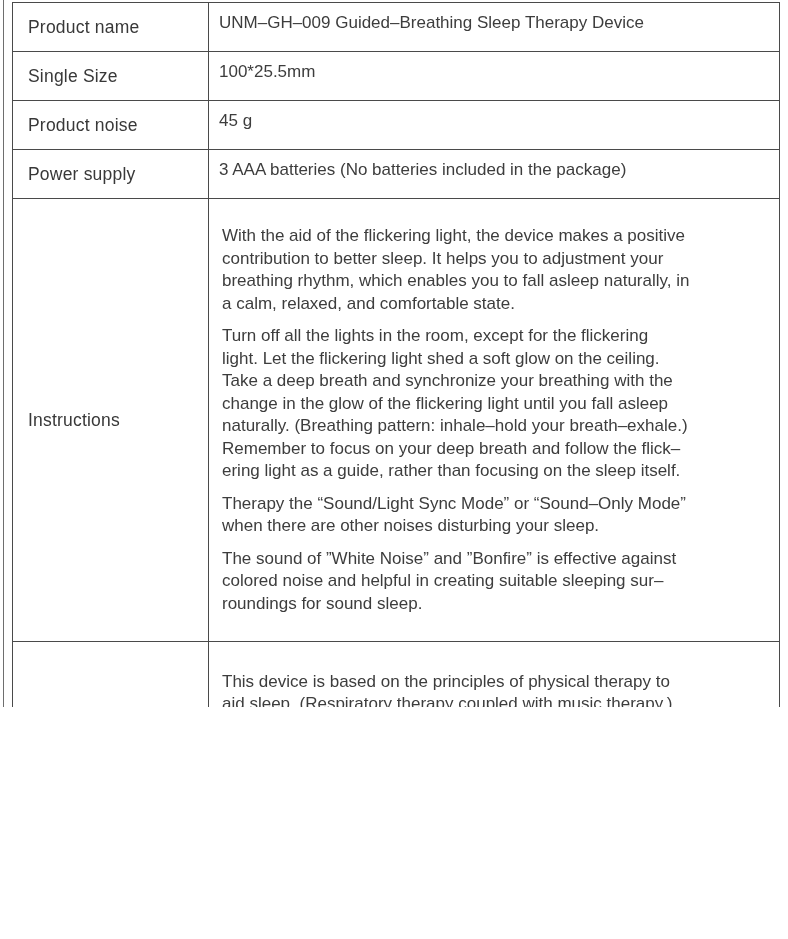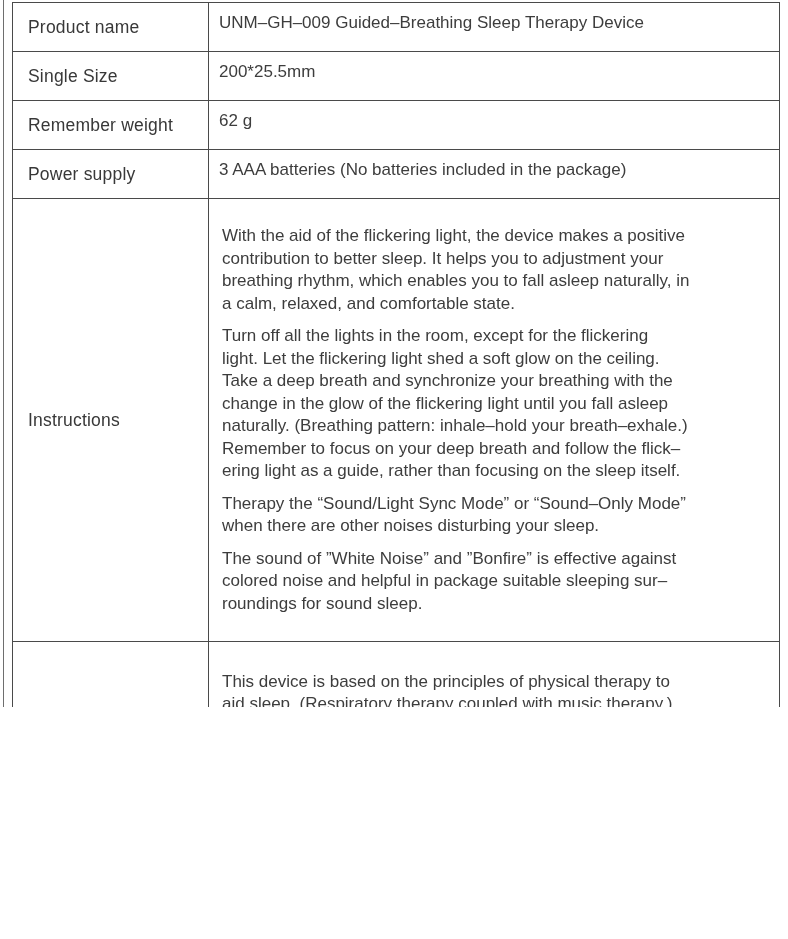--- a/index.html
+++ b/index.html
@@ -78,26 +78,26 @@
       <col class="value-col">
     </colgroup>
     <tbody>
       <tr class="simple-row">
         <td class="label-cell">Product name</td>
         <td class="value-cell">UNM–GH–009 Guided–Breathing Sleep Therapy Device</td>
       </tr>
 
       <tr class="simple-row">
         <td class="label-cell">Single Size</td>
-        <td class="value-cell">200*25.5mm</td>
+        <td class="value-cell">100*25.5mm</td>
       </tr>
 
       <tr class="simple-row">
-        <td class="label-cell">Remember weight</td>
-        <td class="value-cell">62 g</td>
+        <td class="label-cell">Product noise</td>
+        <td class="value-cell">45 g</td>
       </tr>
 
 
       <tr class="simple-row">
         <td class="label-cell">Power supply</td>
         <td class="value-cell">3 AAA batteries (No batteries included in the package)</td>
       </tr>
 
       <tr class="instructions-row">
         <td class="label-cell">Instructions</td>
@@ -109,21 +109,21 @@
           <p>Turn off all the lights in the room, except for the flickering
 light. Let the flickering light shed a soft glow on the ceiling.
 Take a deep breath and synchronize your breathing with the
 change in the glow of the flickering light until you fall asleep
 naturally. (Breathing pattern: inhale–hold your breath–exhale.)
 Remember to focus on your deep breath and follow the flick–
 ering light as a guide, rather than focusing on the sleep itself.</p>
           <p>Therapy the “Sound/Light Sync Mode” or “Sound–Only Mode”
 when there are other noises disturbing your sleep.</p>
           <p>The sound of ”White Noise” and ”Bonfire” is effective against
-colored noise and helpful in package suitable sleeping sur–
+colored noise and helpful in creating suitable sleeping sur–
 roundings for sound sleep.</p>
         </td>
       </tr>
 
       <tr class="warning-row">
         <td class="label-cell">Remember</td>
         <td class="value-cell paragraph-cell">
           <p>This device is based on the principles of physical therapy to
 aid sleep. (Respiratory therapy coupled with music therapy.)
 Although it can help to alleviate insomnia for some people, it’s

